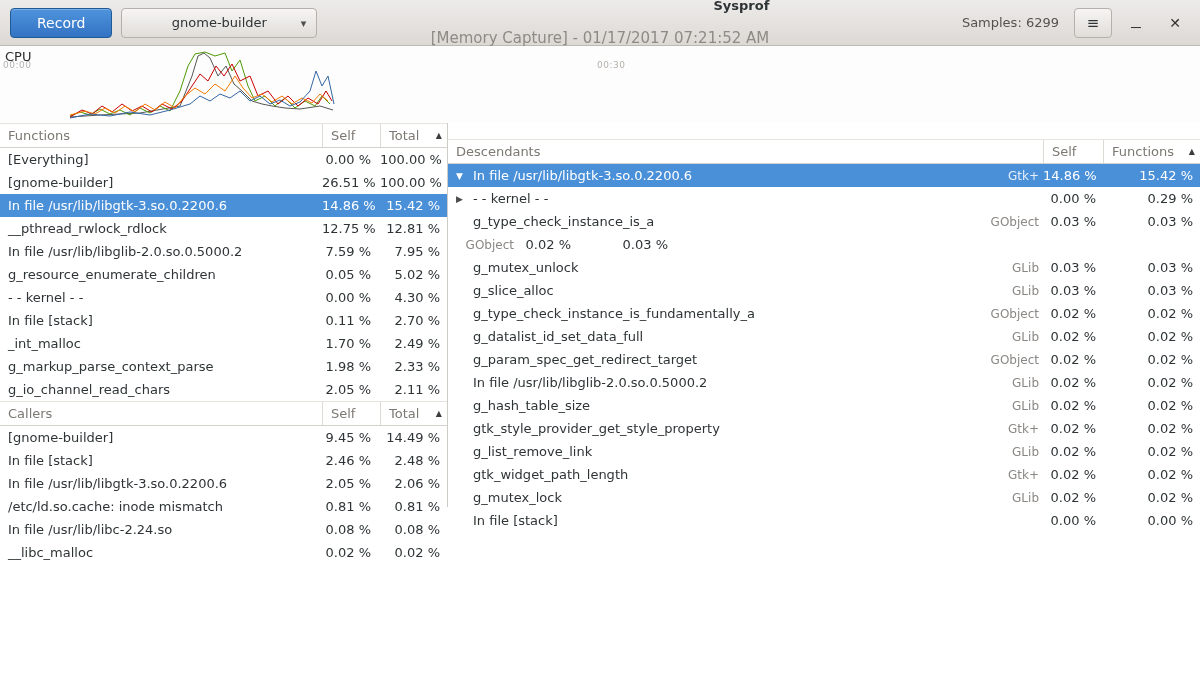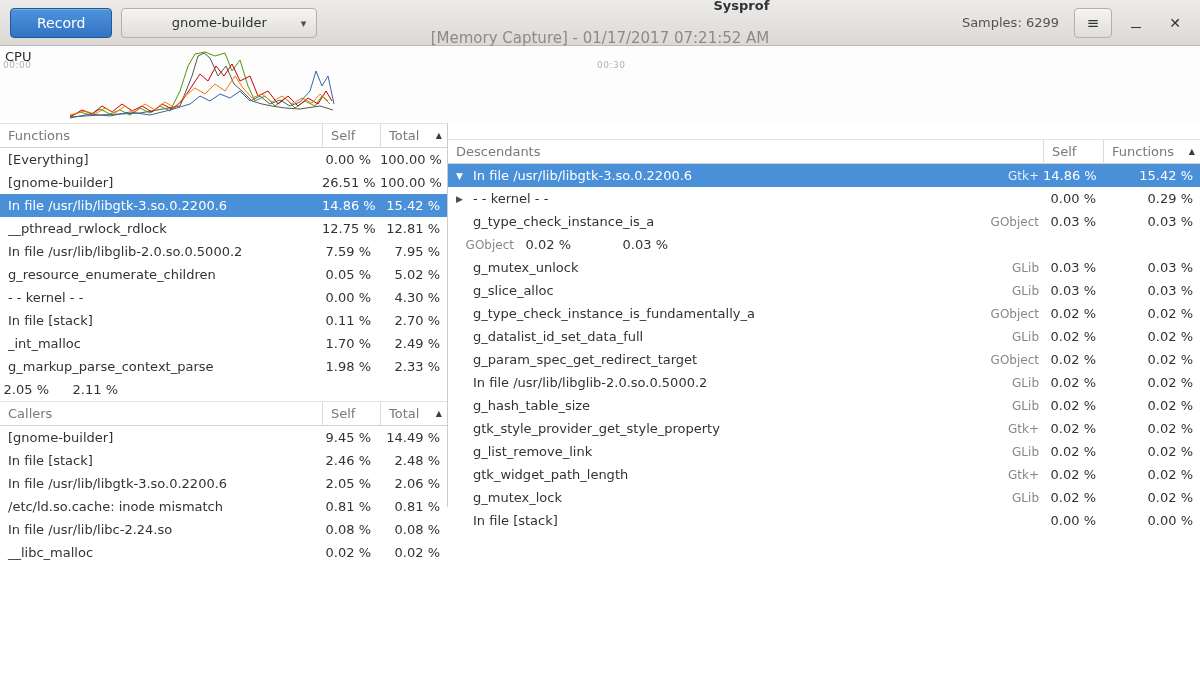--- a/index.html
+++ b/index.html
@@ -172,20 +172,21 @@
             <span class="name">_int_malloc</span>
             <span class="num l-self">1.70 %</span>
             <span class="num l-total">2.49 %</span>
           </div>
           <div class="trow">
             <span class="name">g_markup_parse_context_parse</span>
             <span class="num l-self">1.98 %</span>
             <span class="num l-total">2.33 %</span>
           </div>
           <div class="trow">
+            <span class="name">g_io_channel_read_chars</span>
             <span class="num l-self">2.05 %</span>
             <span class="num l-total">2.11 %</span>
           </div>
         </div>
 
       <div class="thead">
         <div class="hcell hname">Callers</div>
         <div class="hcell hnum l-self">Self</div>
         <div class="hcell hnum sorted l-total">
           <span>Total</span>

